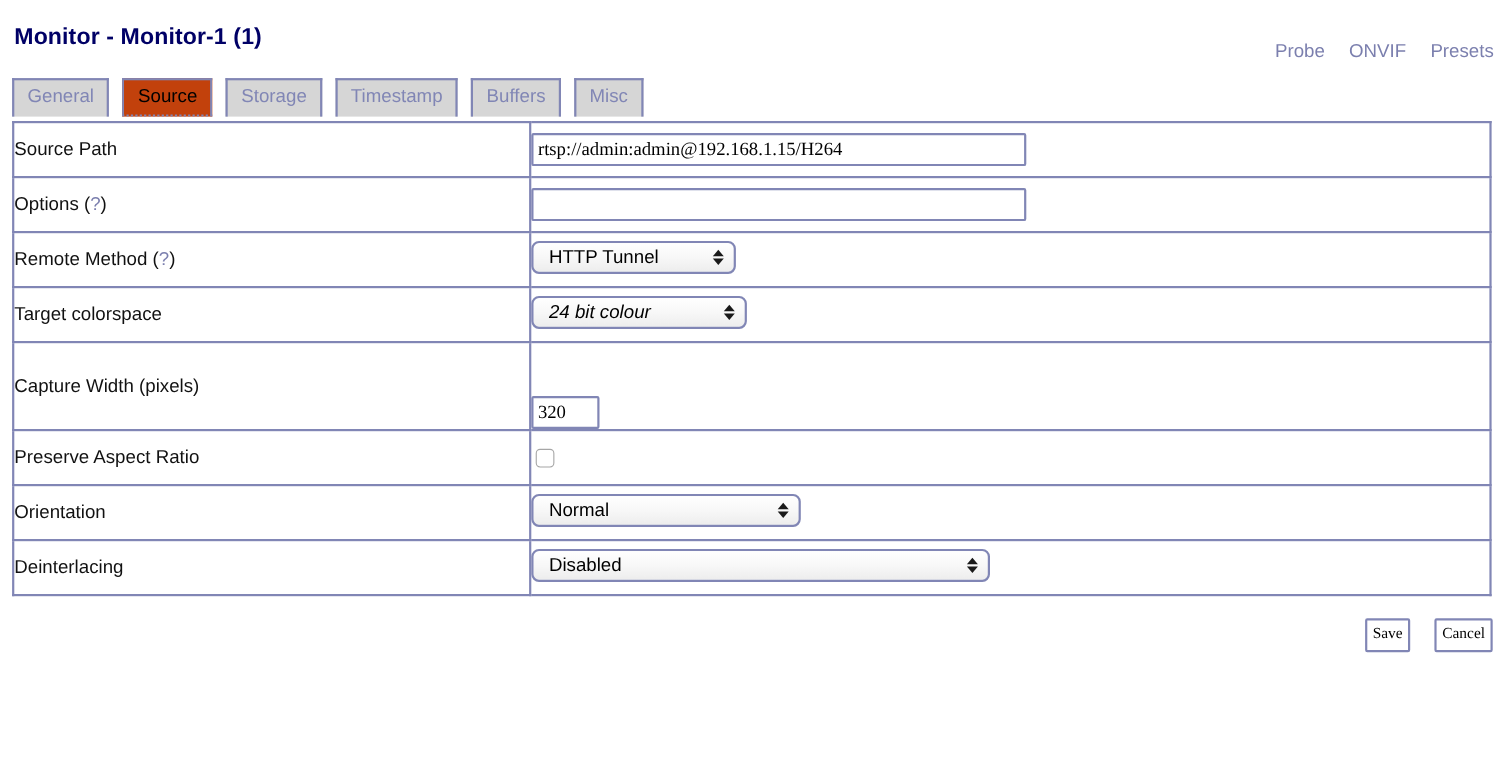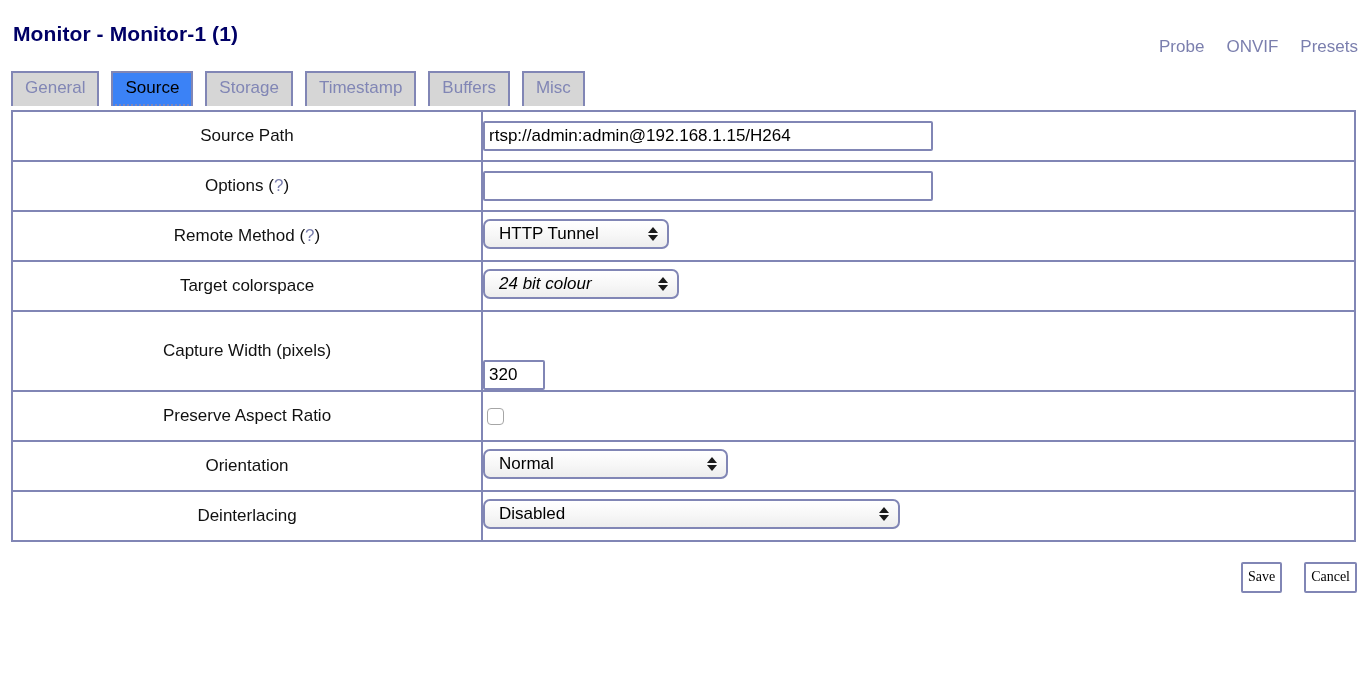--- a/index.html
+++ b/index.html
@@ -70,21 +70,21 @@
     padding: 4px 12px 5px 12px;
     font-size: 17px;
     color: #8186b5;
     line-height: 22px;
     cursor: pointer;
     white-space: nowrap;
     box-sizing: border-box;
     height: 35px;
   }
   .tab.active {
-    background: #3b82f6;
+    background: #c2410c;
     color: #000000;
     border-bottom: 2px dotted #8186b5;
     position: relative;
     z-index: 2;
   }
 
   
   #form-table {
     position: absolute;
     left: 11px;
@@ -99,31 +99,30 @@
     padding: 0;
     vertical-align: middle;
     background: #ffffff;
   }
   td.label-cell {
     width: 468px;
     padding-left: 11px;
     font-size: 17px;
     color: #111111;
     white-space: nowrap;
-    text-align: center;
   }
   td.value-cell {
     padding-left: 7px;
   }
   .qmark { color: #7b7fae; }
   .paren { color: #111111; }
 
   
   input.text-input {
-    font-family: Liberation Sans, sans-serif;
+    font-family: Liberation Serif, serif;
     font-size: 17px;
     color: #000000;
     background: #ffffff;
     border: 2px solid #8186b5;
     border-radius: 2px;
     padding: 2px 4px;
     box-sizing: border-box;
     height: 30px;
     outline: none;
   }

